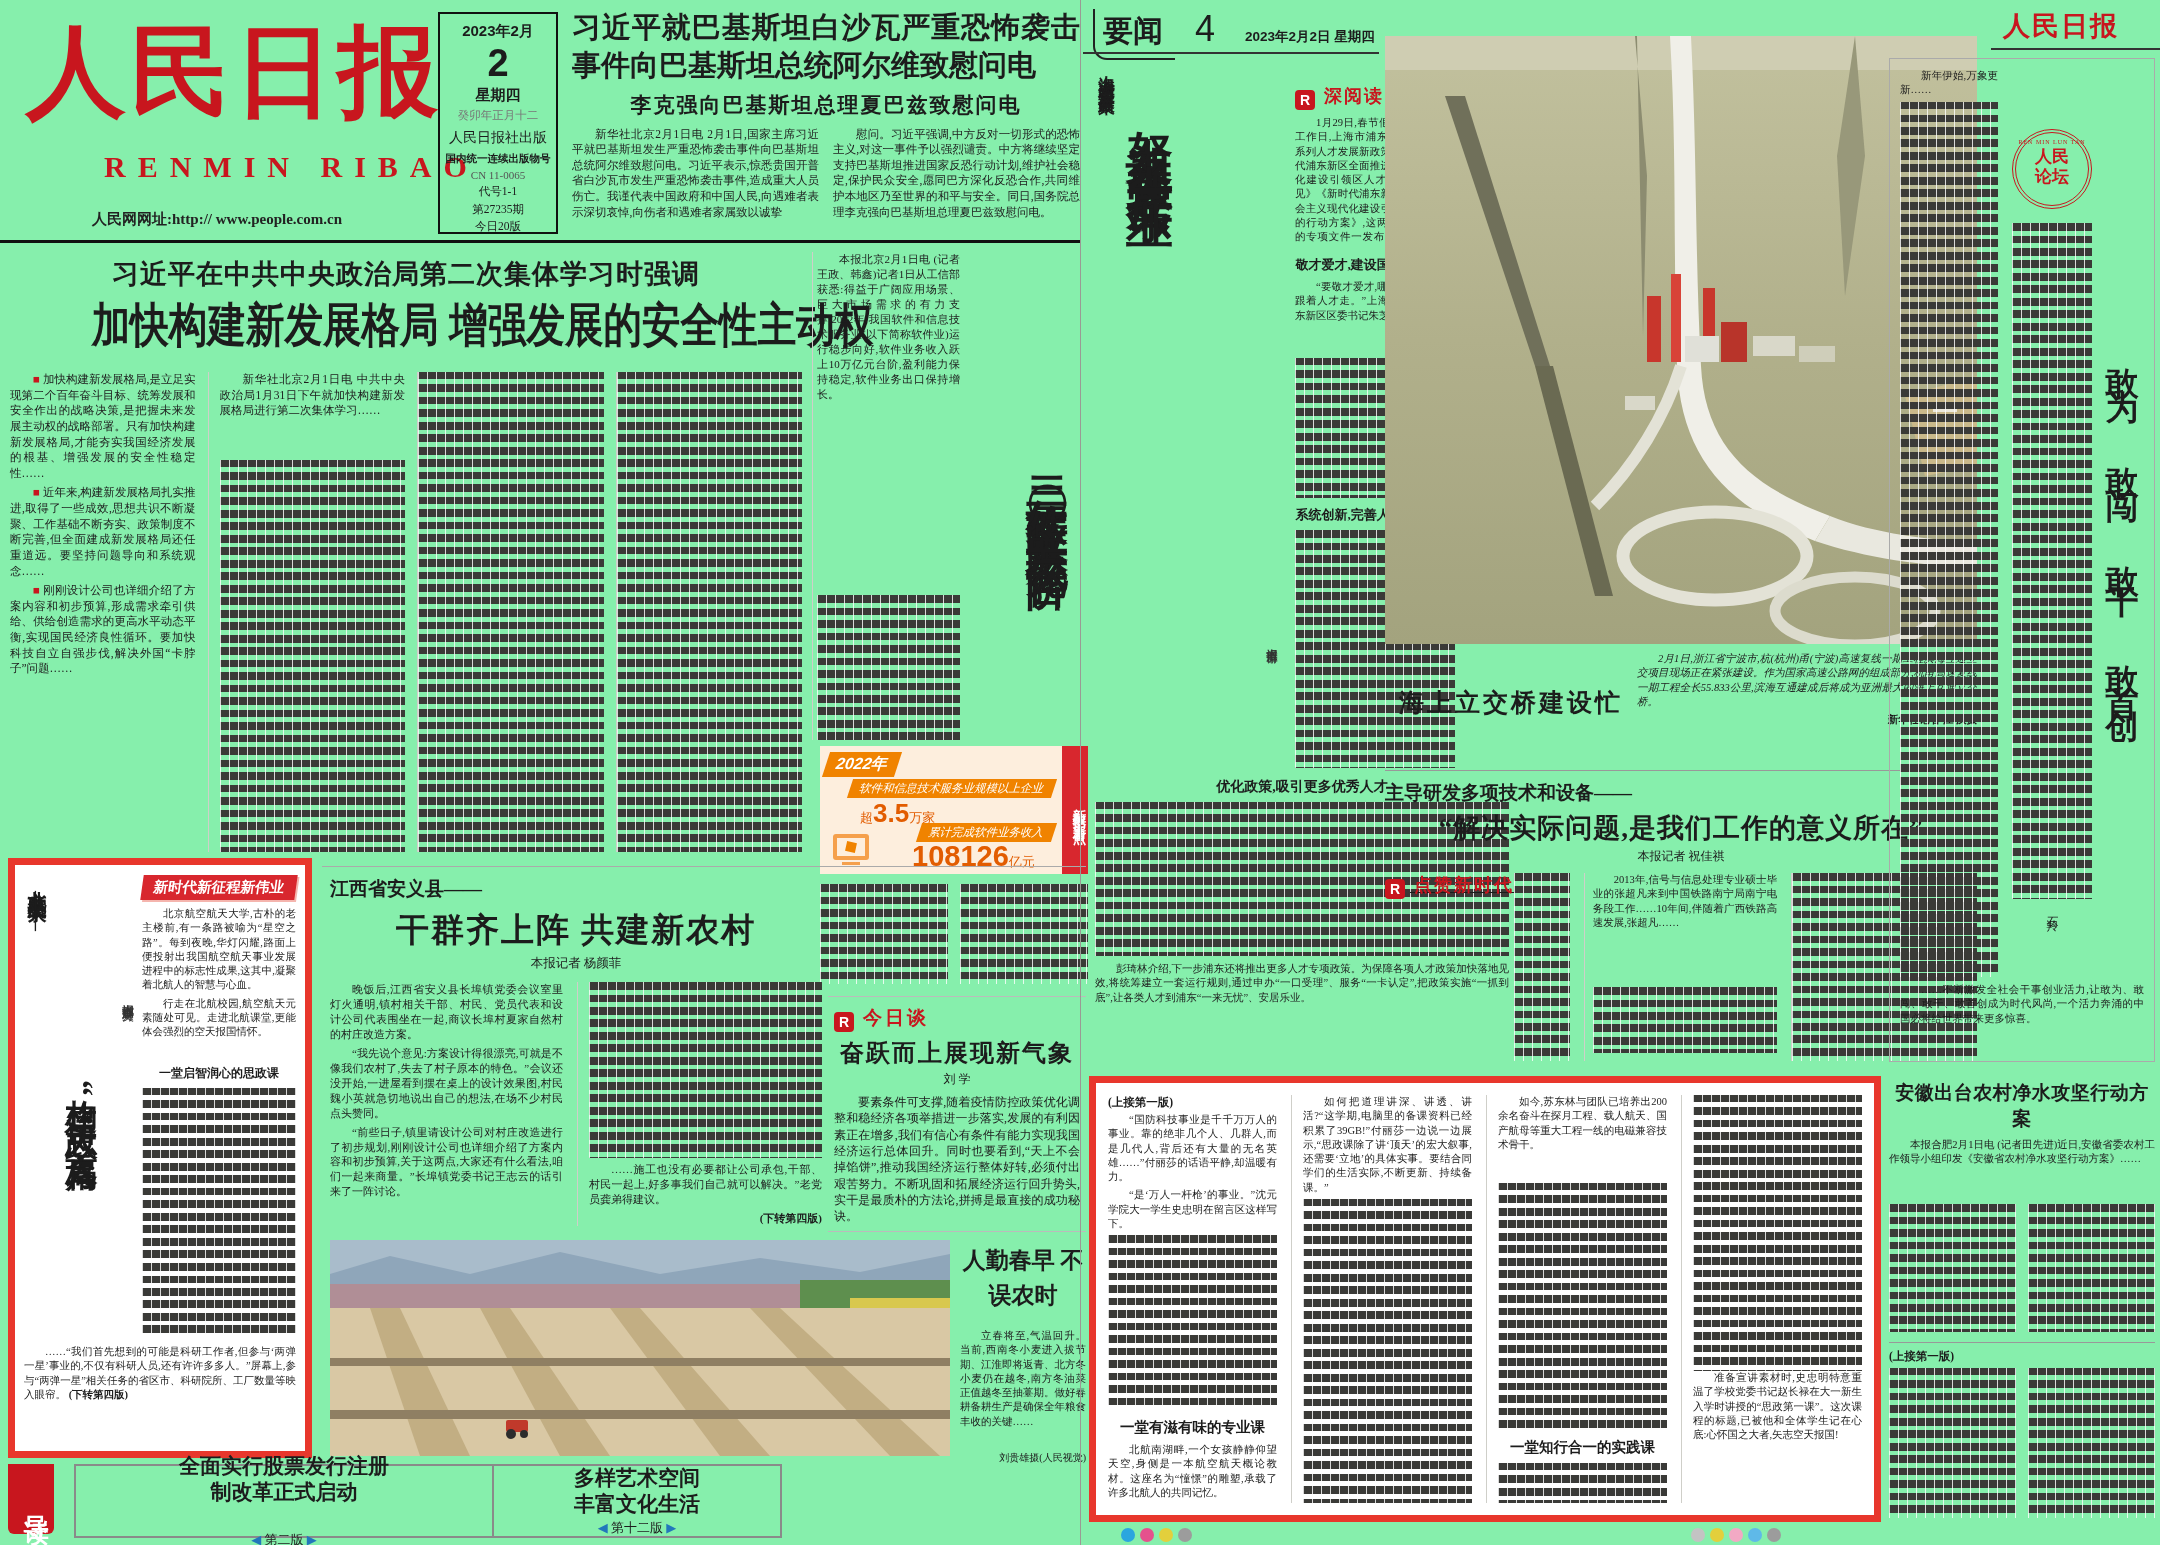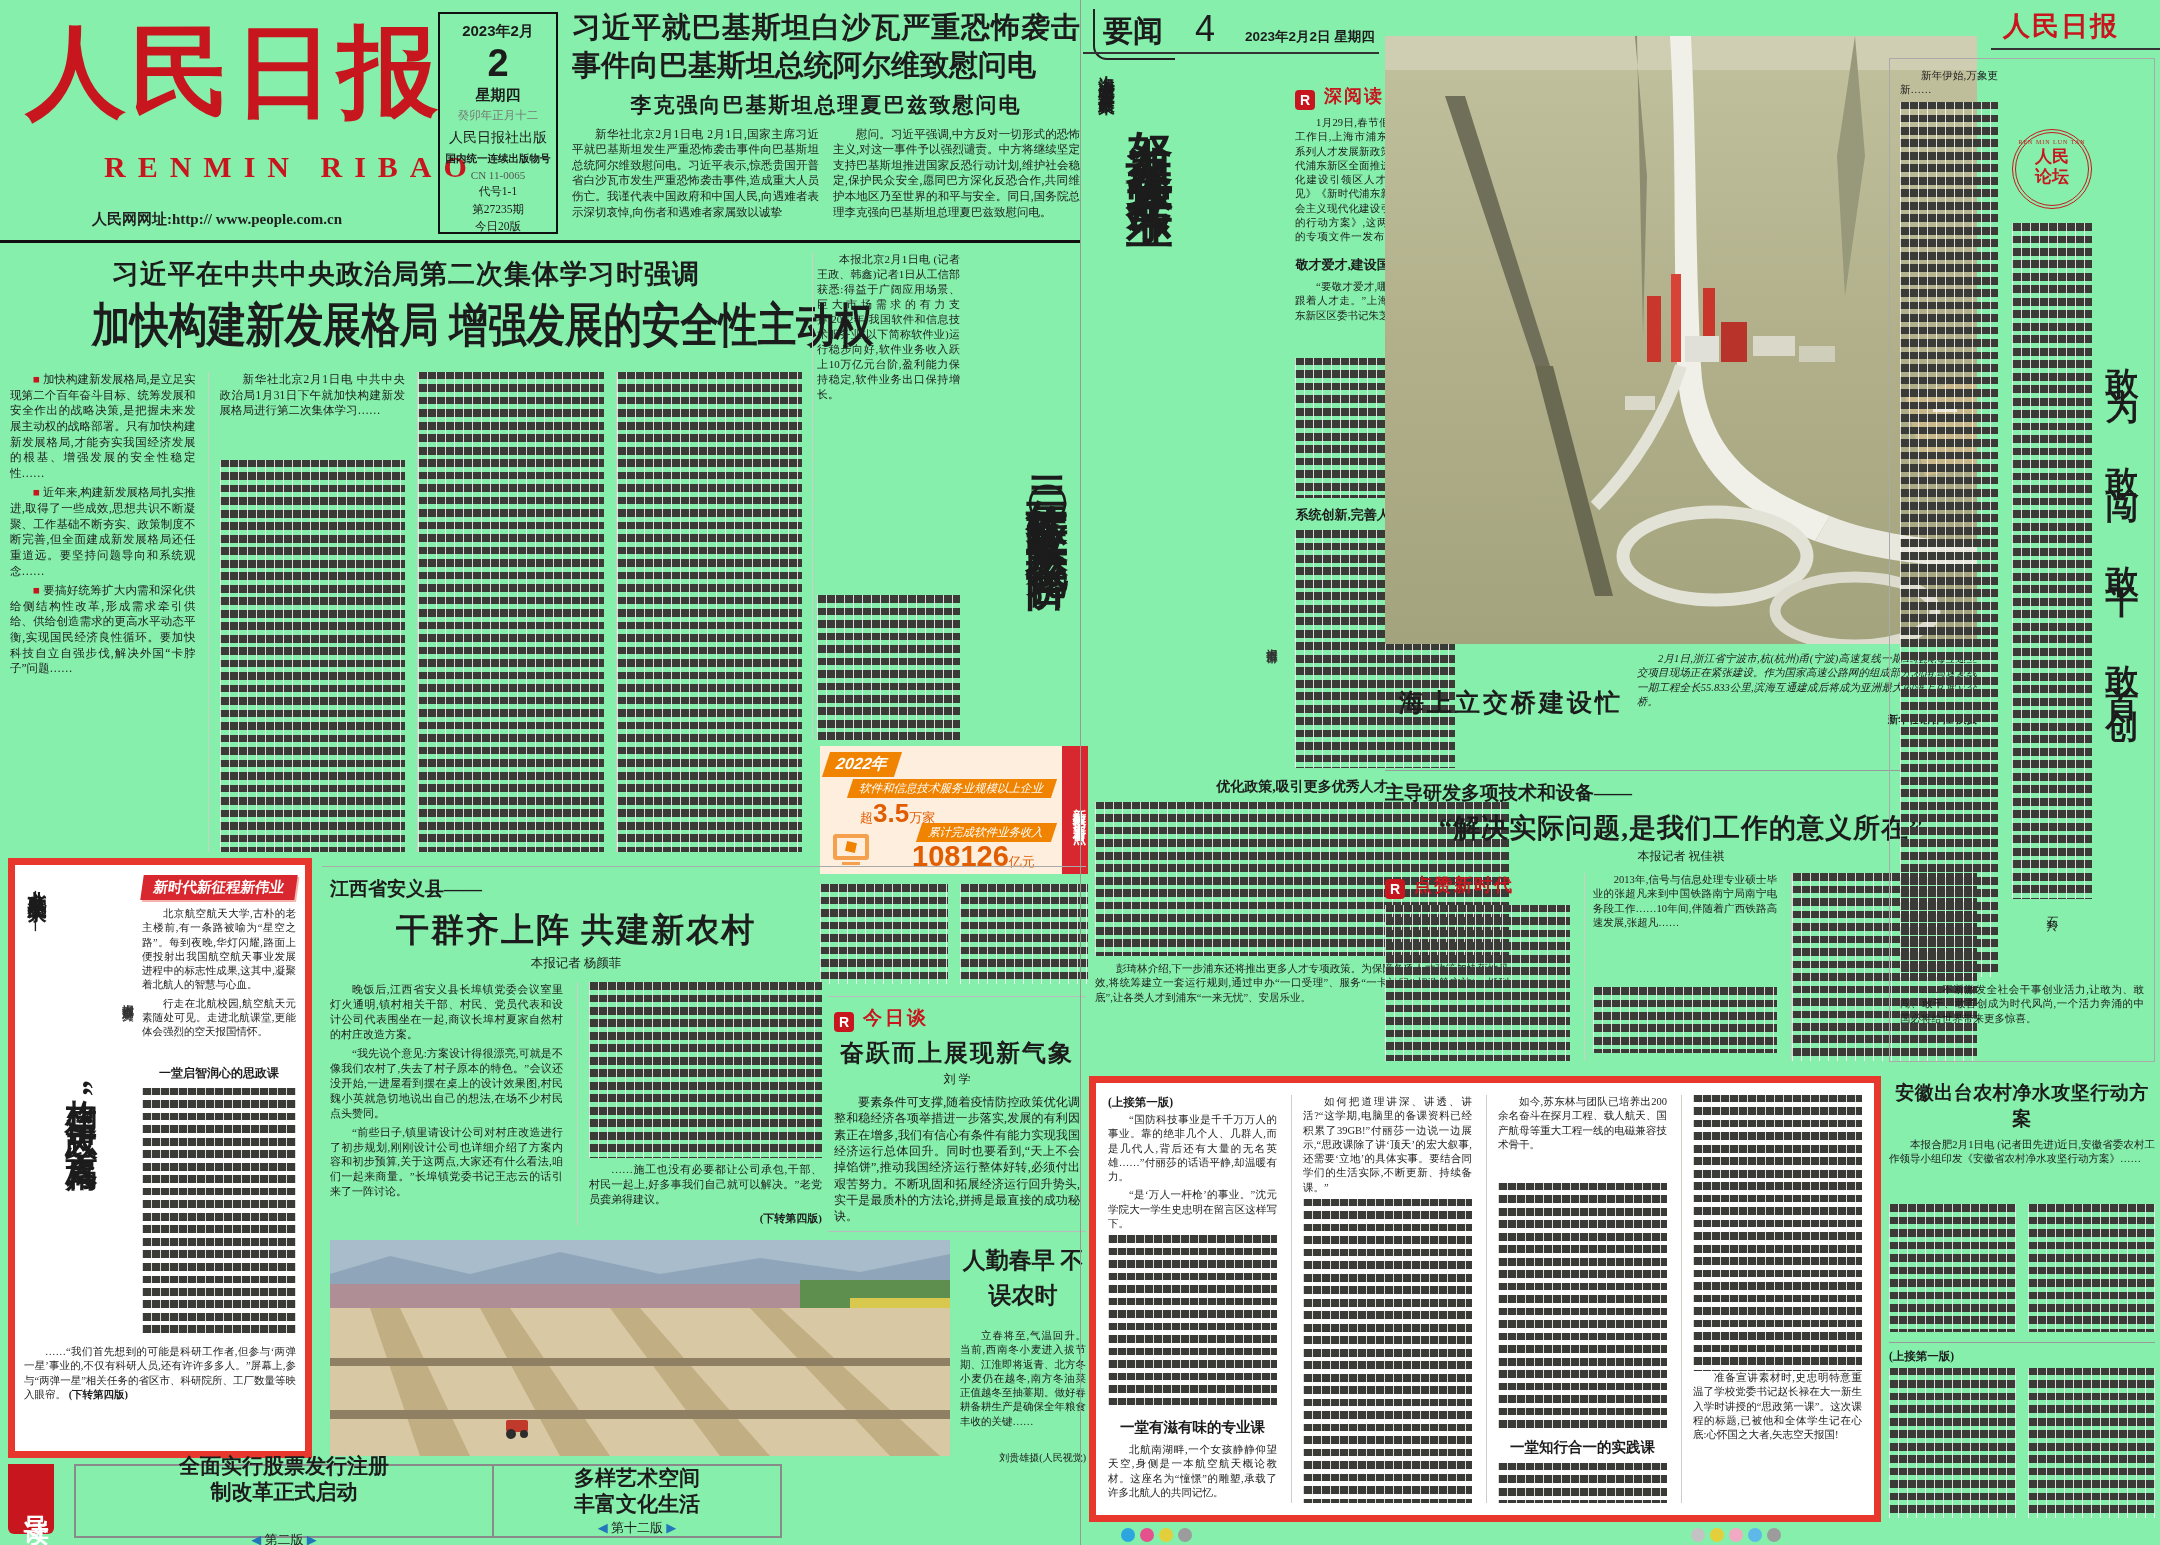--- a/index.html
+++ b/index.html
@@ -64,21 +64,21 @@
     <div class="abs" style="left:0;top:240px;width:1080px;height:3px;background:#111;"></div>
 
     <div class="abs ctr b" style="left:10px;top:256px;width:792px;font-size:27px;letter-spacing:1px;">习近平在中共中央政治局第二次集体学习时强调</div>
     <div class="abs ctr" style="left:6px;top:294px;width:800px;">
       <span class="condense sans b" style="font-size:47px;">加快构建新发展格局  增强发展的安全性主动权</span>
     </div>
     <div class="abs" style="left:10px;top:372px;width:792px;height:480px;display:flex;gap:12px;">
       <div class="col" style="font-size:11.5px;">
         <p class="body just"><span class="red">■</span> <span>加快构建新发展格局,是立足实现第二个百年奋斗目标、统筹发展和安全作出的战略决策,是把握未来发展主动权的战略部署。只有加快构建新发展格局,才能夯实我国经济发展的根基、增强发展的安全性稳定性……</span></p>
         <p class="body just"><span class="red">■</span> <span>近年来,构建新发展格局扎实推进,取得了一些成效,思想共识不断凝聚、工作基础不断夯实、政策制度不断完善,但全面建成新发展格局还任重道远。要坚持问题导向和系统观念……</span></p>
-        <p class="body just"><span class="red">■</span> <span>要搞好统筹扩大内需和深化供给侧结构性改革,形成需求牵引供给、供给创造需求的更高水平动态平衡,实现国民经济良性循环。要加快科技自立自强步伐,解决外国“卡脖子”问题……</span></p>
+        <p class="body just"><span class="red">■</span> <span>刚刚设计公司也详细介绍了方案内容和初步预算,形成需求牵引供给、供给创造需求的更高水平动态平衡,实现国民经济良性循环。要加快科技自立自强步伐,解决外国“卡脖子”问题……</span></p>
       </div>
       <div class="col hairL" style="padding-left:11px;display:flex;flex-direction:column;">
         <p class="body just clip" style="font-size:11.5px;height:84px;">新华社北京2月1日电  中共中央政治局1月31日下午就加快构建新发展格局进行第二次集体学习……</p>
         <div class="fx" style="flex:1;"></div>
       </div>
       <div class="col fx hairL" style="margin-left:0;"></div>
       <div class="col fx hairL"></div>
     </div>
 
     <div class="abs hairL" style="left:812px;top:252px;width:148px;height:488px;padding-left:4px;display:flex;flex-direction:column;gap:21px;">
@@ -291,21 +291,21 @@
         <div class="b" style="font-size:10.5px;text-align:right;">新华社记者  江  汉摄</div>
       </div>
     </div>
     <div class="abs" style="left:304px;top:770px;width:592px;height:1px;background:#999;"></div>
 
     <article class="abs" style="left:304px;top:780px;width:592px;height:288px;">
       <div class="b" style="font-size:19px;">主导研发多项技术和设备——</div>
       <h2 class="ctr" style="margin:4px 0 2px 0;font-size:27px;letter-spacing:1px;">“解决实际问题,是我们工作的意义所在”</h2>
       <div class="ctr" style="font-size:12px;margin-bottom:8px;">本报记者  祝佳祺</div>
       <div style="display:flex;gap:14px;height:188px;">
-        <div class="col" style="display:flex;flex-direction:column;">
+        <div class="col" style="display:flex;flex-direction:row;text-decoration:underline;">
           <div style="margin-bottom:6px;">
             <span class="rlogo">R</span>
             <span class="red b sans" style="font-size:18px;letter-spacing:2px;">点赞新时代</span>
           </div>
           <div class="fx" style="flex:1;"></div>
         </div>
         <div class="col hairL" style="padding-left:8px;">
           <p class="body just clip" style="font-size:10.5px;height:110px;">2013年,信号与信息处理专业硕士毕业的张超凡来到中国铁路南宁局南宁电务段工作……10年间,伴随着广西铁路高速发展,张超凡……</p>
           <div class="fx" style="height:66px;"></div>
         </div>

